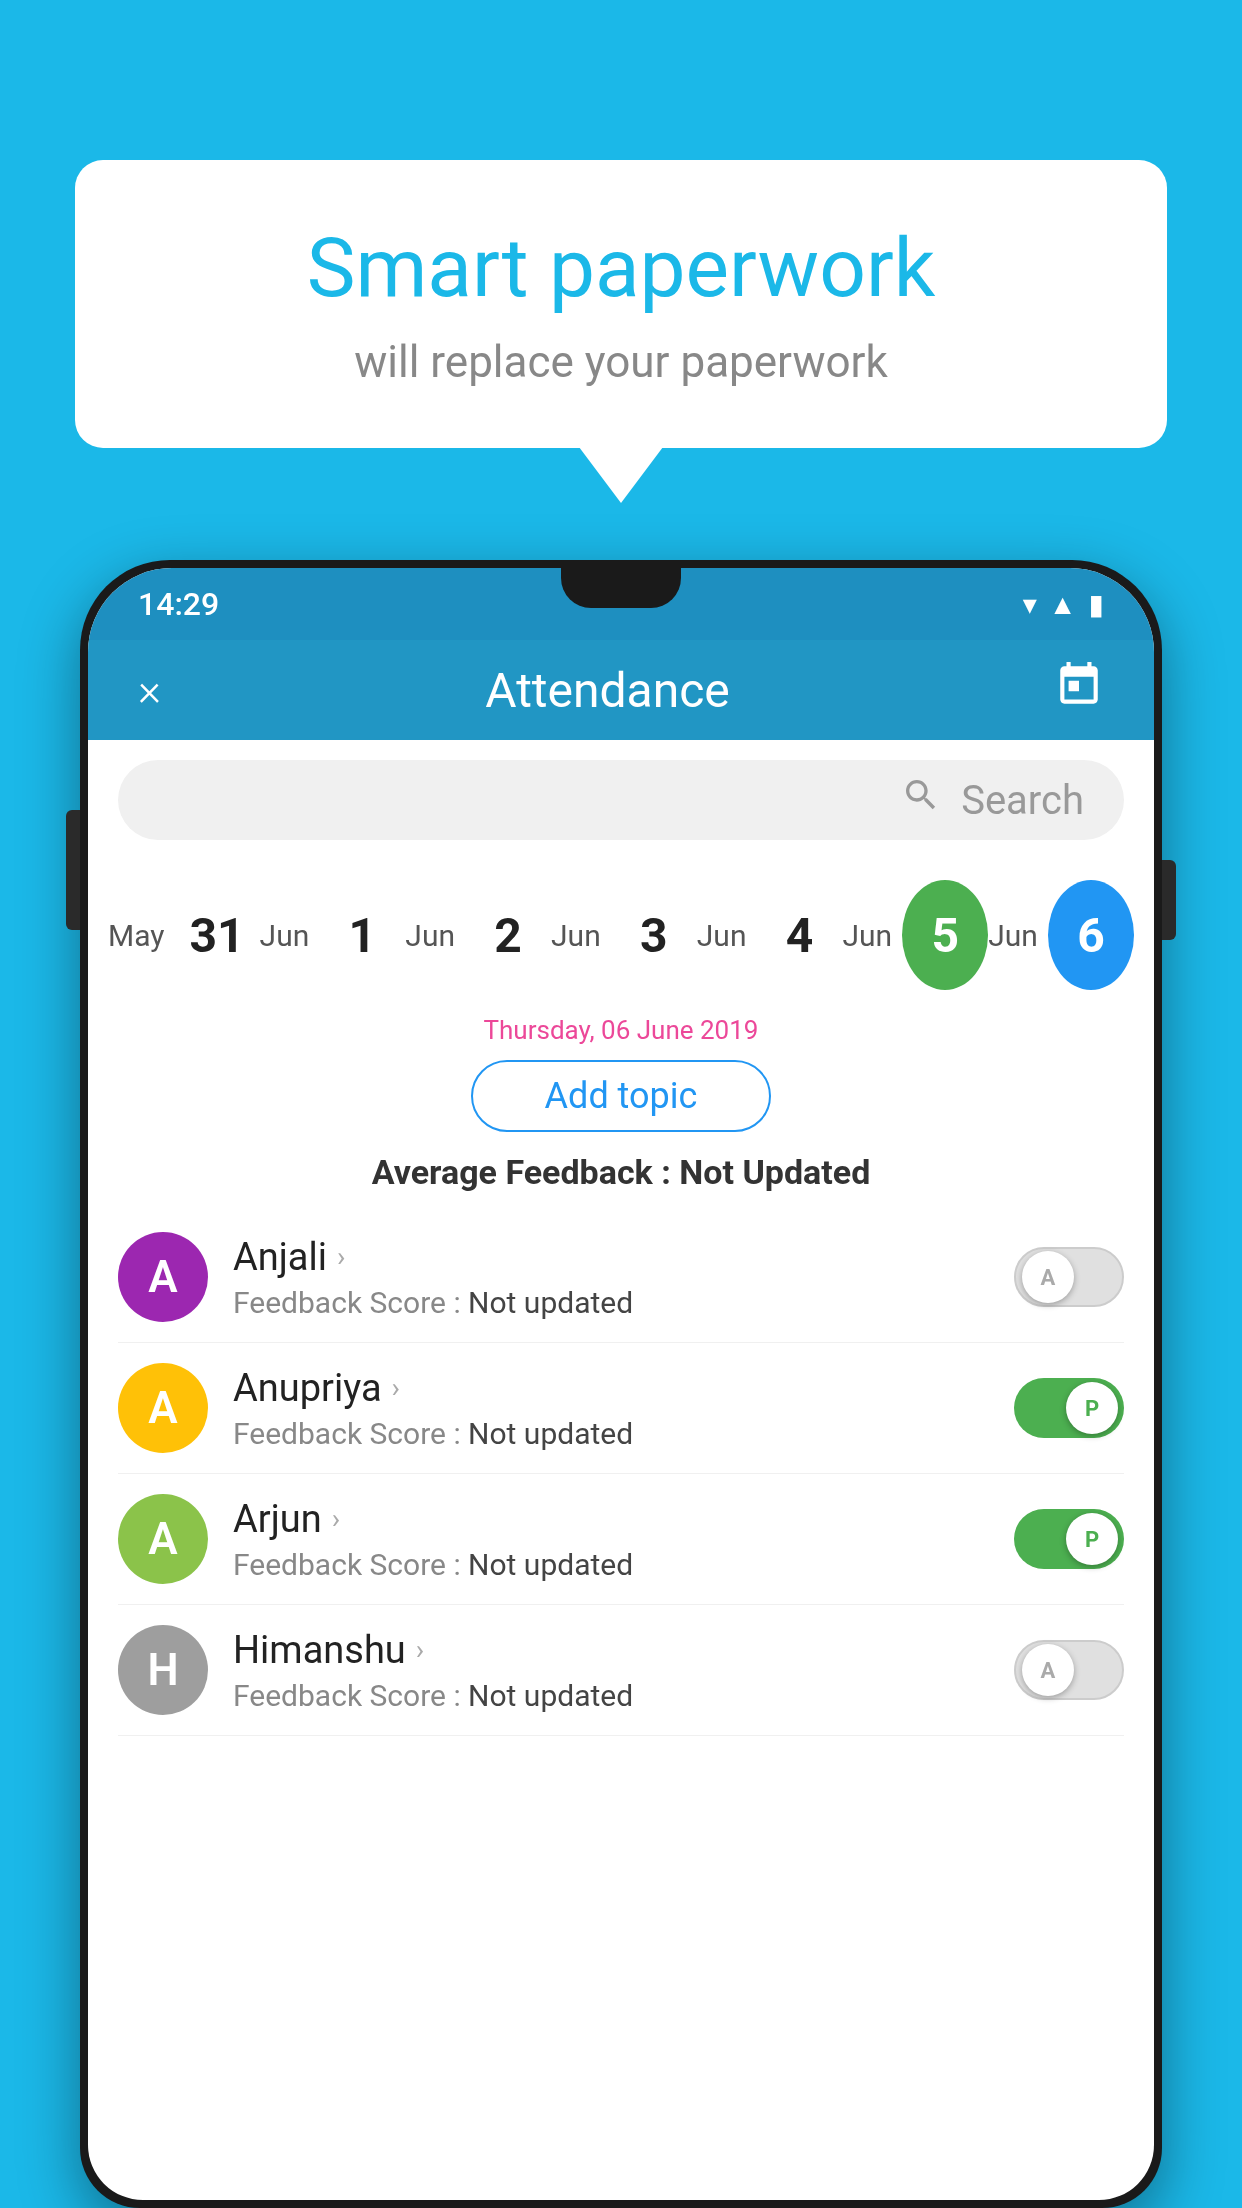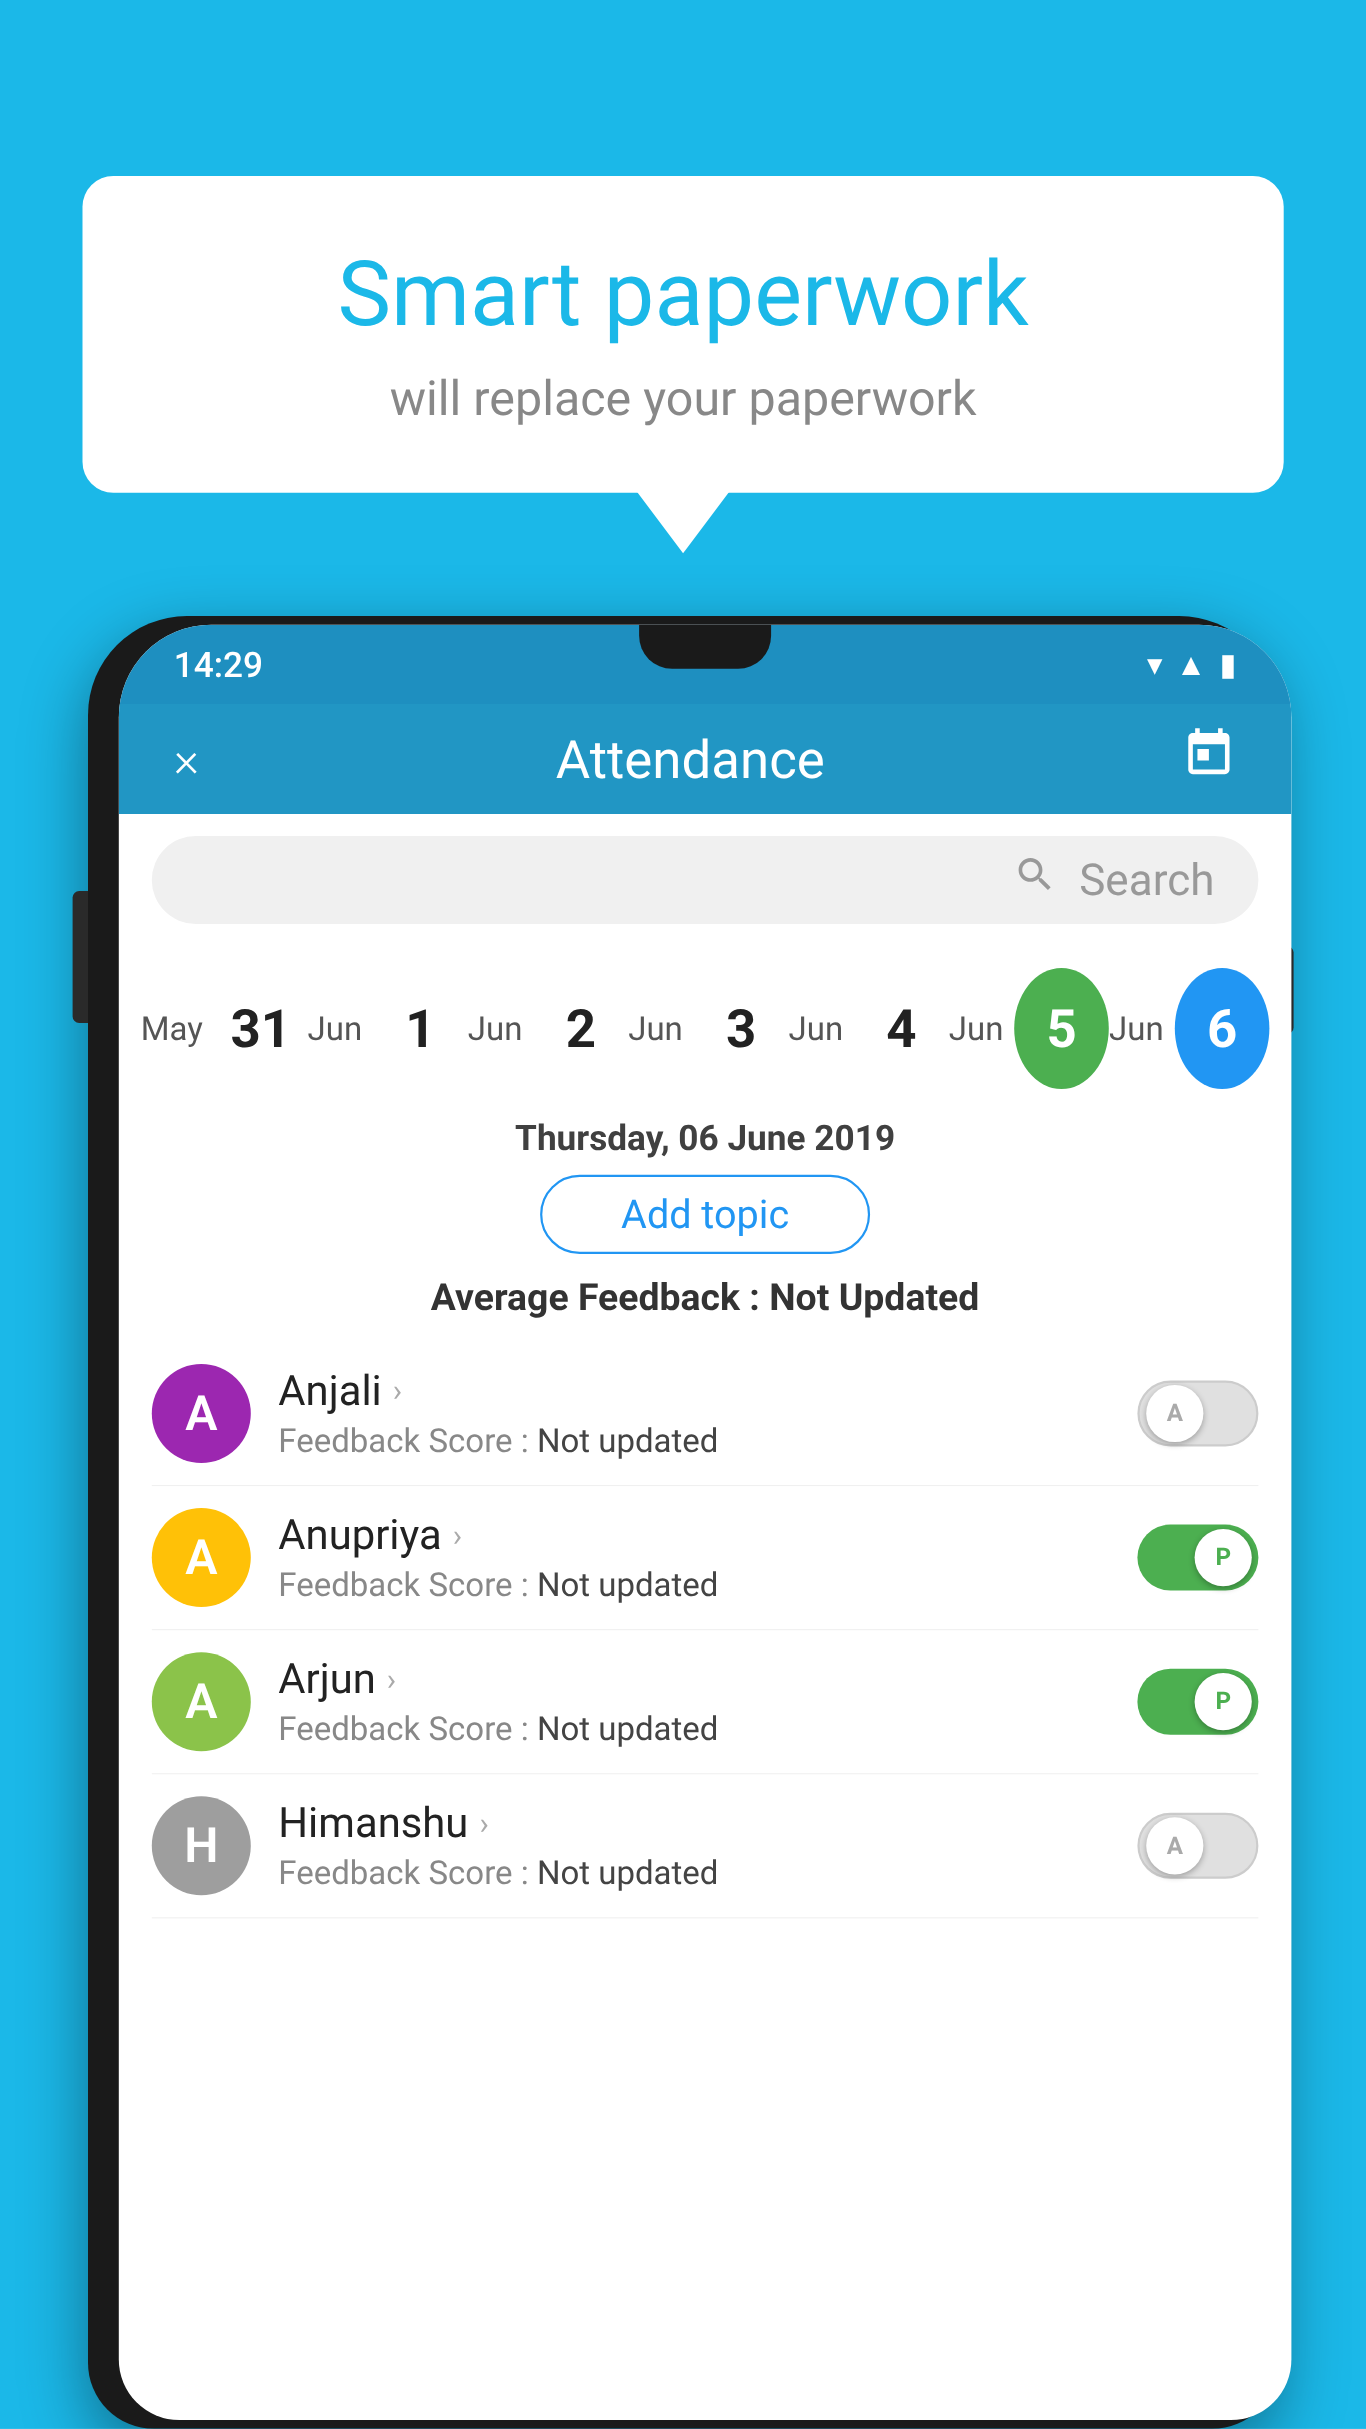--- a/index.html
+++ b/index.html
@@ -68,21 +68,20 @@
       box-shadow: 0 20px 60px rgba(0,0,0,0.4);
     }
 
     .phone-inner {
       width: 100%;
       height: 100%;
       border-radius: 84px 84px 55px 55px;
       overflow: hidden;
       position: relative;
       background: white;
-      margin-left: 20px;
     }
 
     
     .phone-notch {
       position: absolute;
       top: 0;
       left: 50%;
       transform: translateX(-50%);
       width: 120px;
       height: 40px;
@@ -207,24 +206,23 @@
     }
 
     .cal-date.selected {
       background: #2196f3;
       color: white;
     }
 
     
     .selected-date-label {
       text-align: center;
-      font-size: 32px;
-      color: #404040;
+      font-size: 26px;
+      color: #ec4899;
       margin: 25px 0 15px;
-      font-weight: bold;
     }
 
     
     .add-topic-btn {
       display: block;
       margin: 0 auto;
       width: 300px;
       height: 72px;
       border: 2px solid #2196f3;
       border-radius: 36px;

